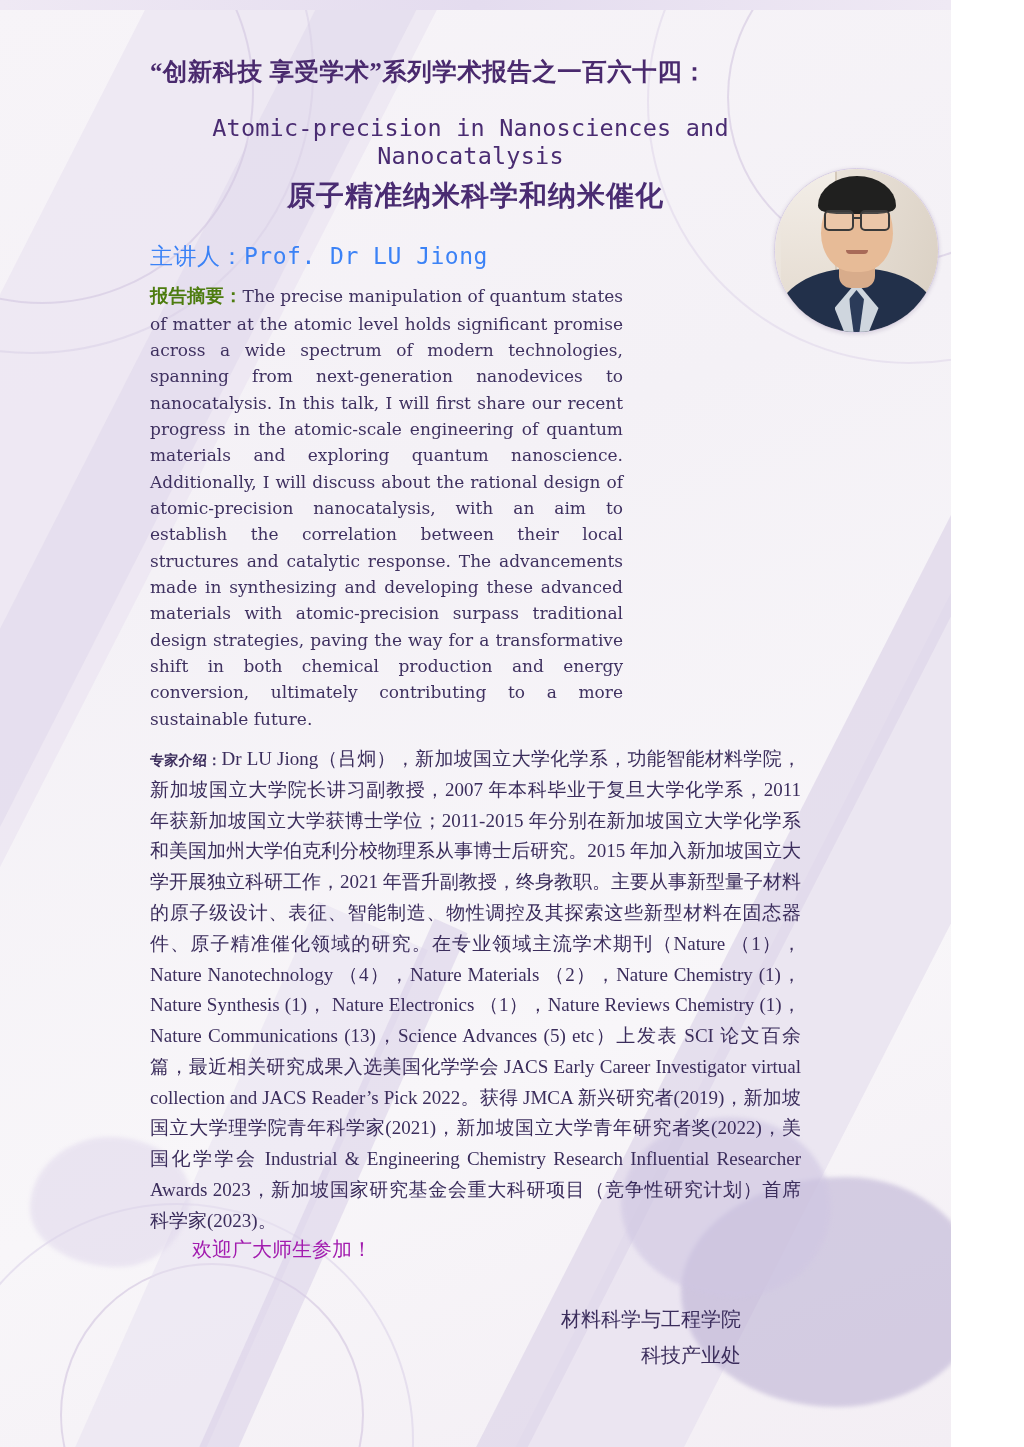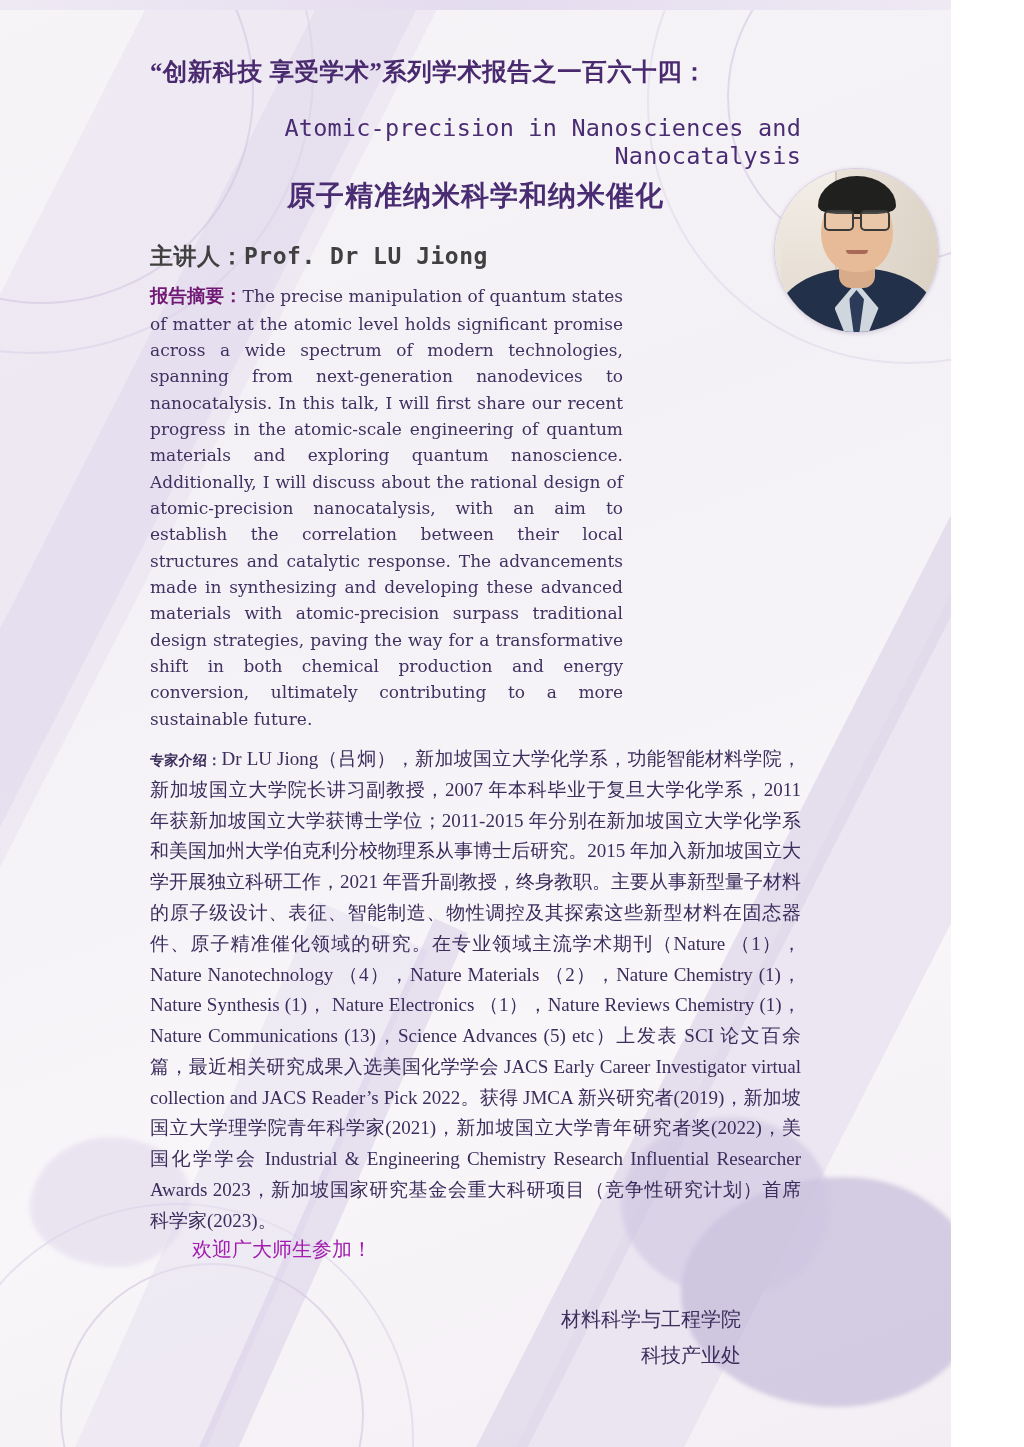--- a/index.html
+++ b/index.html
@@ -137,39 +137,39 @@
     font-size: 24.5px;
     color: #4a2a6e;
     letter-spacing: .5px;
     white-space: nowrap;
     margin-bottom: 26px;
   }
   .title-en {
     font-family: "DejaVu Sans Mono", monospace;
     font-size: 23.5px;
     color: #4a2c72;
-    text-align: right;
+    text-align: center;
     letter-spacing: .2px;
     margin-left: -10px;
   }
   .title-cn {
     font-family: "Liberation Serif", serif;
     font-weight: bold;
     font-size: 28px;
     color: #4a2c72;
     text-align: center;
     margin-top: 7px;
     letter-spacing: 1px;
   }
   .speaker {
     margin-top: 26px;
     font-family: "DejaVu Sans Mono", monospace;
     font-size: 23px;
-    font-weight: bold;
-    color: #404040;
+    font-weight: normal;
+    color: #3b82f6;
     letter-spacing: .5px;
   }
   .speaker .label {
     font-family: "Liberation Serif", serif;
   }
 
   .portrait {
     position: absolute;
     right: 12px;
     top: 168px;
@@ -273,21 +273,21 @@
     font-size: 17px;
     line-height: 1.55;
     color: #3f3160;
     text-align: justify;
     text-justify: inter-word;
   }
   .abstract .lead {
     font-family: "Liberation Serif", serif;
     font-weight: bold;
     font-size: 18.5px;
-    color: #701a75;
+    color: #4d7c0f;
   }
   .abstract-top {
     padding-right: 178px;
   }
   .bio {
     margin-top: 12px;
     font-family: "Liberation Serif", serif;
     font-size: 19px;
     line-height: 1.62;
     color: #3b2d5c;

